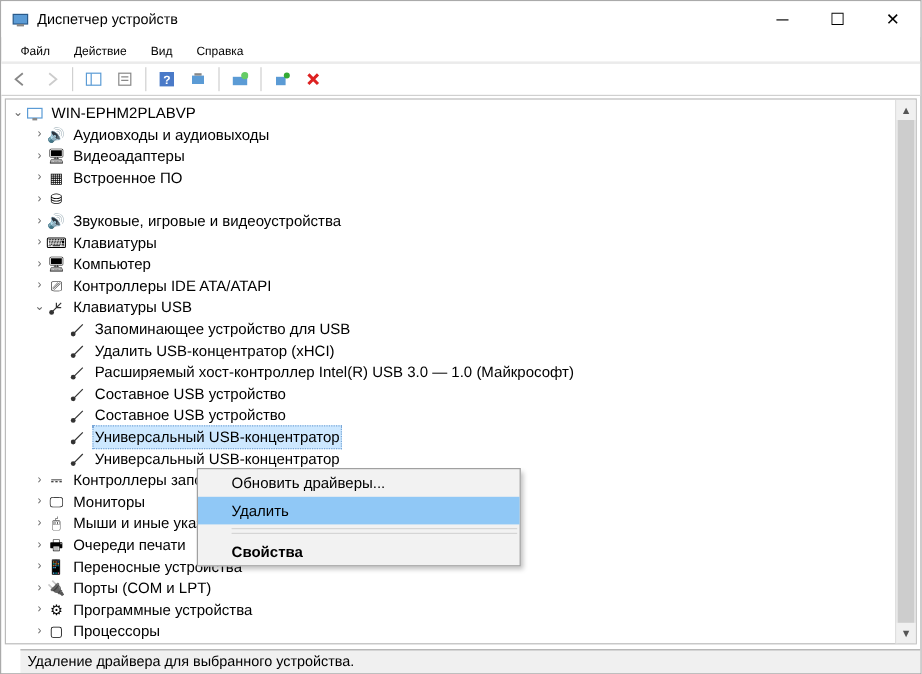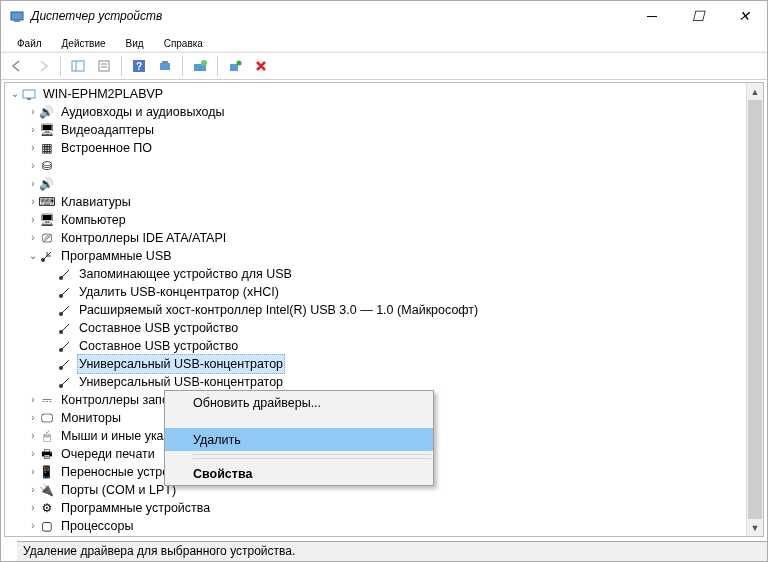--- a/index.html
+++ b/index.html
@@ -1,36 +1,36 @@
 <!DOCTYPE html>
 <html><head>
 <meta charset="utf-8">
 <style>
 * { box-sizing: border-box; margin: 0; padding: 0; font-family: "Segoe UI", Tahoma, sans-serif; }
 body { width: 768px; height: 562px; background: #fff; overflow: hidden; border: 1px solid #aaa; position: relative; }
-.titlebar { height: 30px; display: flex; align-items: center; padding-left: 8px; background: #fff; font-style: italic; }
+.titlebar { height: 30px; display: flex; align-items: center; padding-left: 8px; background: #fff; }
 .titlebar .icon { width:16px; height:16px; margin-right:6px; }
 .titlebar .title { font-size: 12px; color:#000; flex:1; }
 .titlebar .winbtn { width:46px; height:30px; display:flex; align-items:center; justify-content:center; font-size:14px; }
 .menubar { height:21px; display:flex; align-items:flex-end; padding-left:6px; font-size:10px; gap:0; border-bottom:1px solid #f0f0f0;}
 .menubar .mi { padding: 2px 10px; }
 .toolbar { height:28px; display:flex; align-items:center; padding-left:4px; gap:2px; border-top:1px solid #e0e0e0; border-bottom:1px solid #d0d0d0; background:#fff;}
 .toolbar .tb { width:24px; height:22px; display:flex; align-items:center; justify-content:center; border:1px solid transparent; }
 .toolbar .sep { width:1px; height:20px; background:#d0d0d0; margin:0 3px;}
 .tree-wrap { position:absolute; top:79px; bottom:22px; left:1px; right:1px; overflow:hidden; border:1px solid #bbb; margin:2px; background:#fff;}
 .tree { font-size:12.5px; line-height:18px; padding:2px 0; height:100%; overflow:auto; position:relative;}
 .node { display:flex; align-items:center; height:18px; white-space:nowrap; }
 .exp { width:12px; text-align:center; color:#6a6a6a; font-size:10px; user-select:none;}
 .nicon { width:16px; height:16px; margin-right:4px; display:flex; align-items:center; justify-content:center; font-size:12px;}
 .nlabel { padding:0 2px; }
 .selected .nlabel { background:#cde8ff; border:1px dotted #7aa7d8; padding:0 1px;}
 .statusbar { position:absolute; bottom:0; left:16px; right:0; height:20px; border-top:1px solid #aaa; font-size:12px; padding:2px 6px; background:#f0f0f0;}
 .ctx { position:absolute; left:163px; top:389px; width:270px; background:#f2f2f2; border:1px solid #a0a0a0; box-shadow:3px 3px 4px rgba(0,0,0,.25); font-size:12.5px;}
 .ctx .ci { height:23px; display:flex; align-items:center; padding-left:28px; }
-.ctx .hl { background:#90c8f6;margin-top:14px; }
+.ctx .hl { background:#90c8f6; }
 .ctx .csep { height:1px; background:#d5d5d5; margin:3px 2px 3px 28px;}
 .scrollbar { position:absolute; right:0; top:0; bottom:0; width:17px; background:#f0f0f0; border-left:1px solid #ddd;}
 .sbtn { height:17px; background:#f0f0f0; display:flex; align-items:center; justify-content:center; font-size:9px; color:#555;}
 .sthumb { position:absolute; left:1px; right:1px; top:17px; height:440px; background:#cdcdcd;}
 svg { display:block; }
 </style>
 </head>
 <body>
 
 <div class="titlebar">
@@ -141,20 +141,21 @@
         <span class="nicon">▦</span>
         <span class="nlabel">Встроенное ПО</span>
       </div>
 <div class="node" style="padding-left:22px">
         <span class="exp">›</span>
         <span class="nicon">⛁</span>
       </div>
 <div class="node" style="padding-left:22px">
         <span class="exp">›</span>
         <span class="nicon">🔊</span>
+        <span class="nlabel">Звуковые, игровые и видеоустройства</span>
       </div>
 <div class="node" style="padding-left:22px">
         <span class="exp">›</span>
         <span class="nicon">⌨</span>
         <span class="nlabel">Клавиатуры</span>
       </div>
 <div class="node" style="padding-left:22px">
         <span class="exp">›</span>
         <span class="nicon">🖥</span>
         <span class="nlabel">Компьютер</span>
@@ -166,21 +167,21 @@
       </div>
 
 <div class="node" style="padding-left:22px">
         <span class="exp">⌄</span>
         <span class="nicon">
           <svg width="14" height="14">
             <circle cx="3" cy="11" r="2" fill="#333"></circle>
             <path d="M3 11 L11 3 M7 7 L11 7 M7 7 L7 3" stroke="#333" fill="none"></path>
           </svg>
         </span>
-        <span class="nlabel">Программные USB</span>
+        <span class="nlabel">Клавиатуры USB</span>
       </div>
 
 <div class="node" style="padding-left:52px">
         <span class="nicon">
           <svg width="14" height="14">
             <circle cx="3" cy="11" r="2" fill="#333"></circle>
             <path d="M3 11 L11 3" stroke="#333"></path>
           </svg>
         </span>
         <span class="nlabel">Запоминающее устройство для USB</span>

